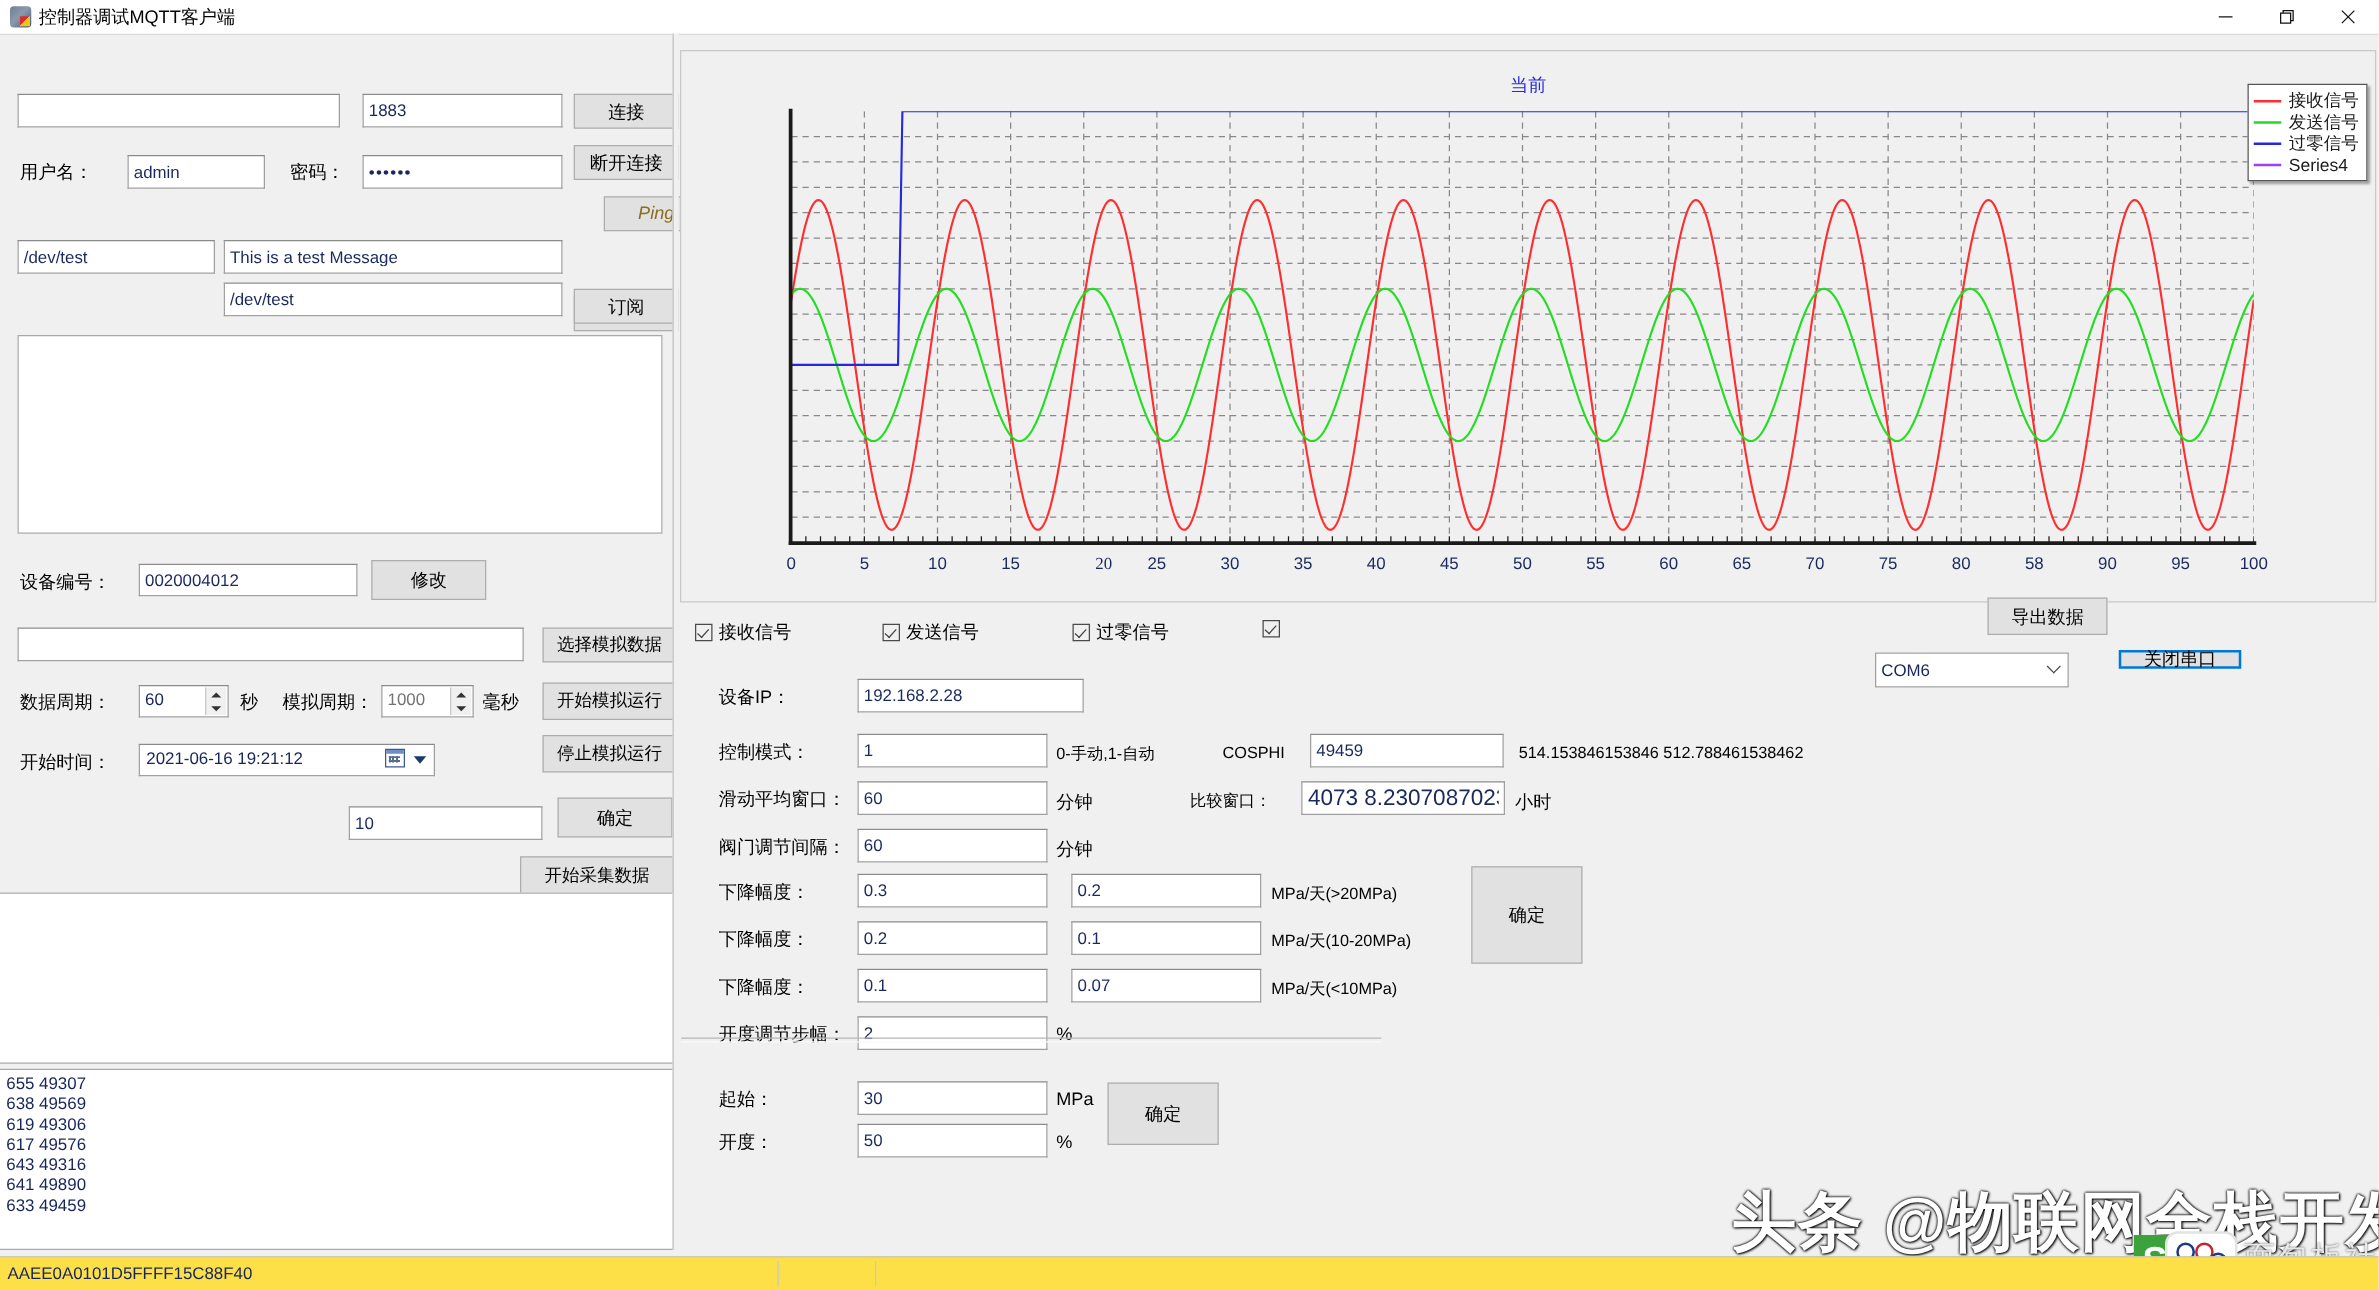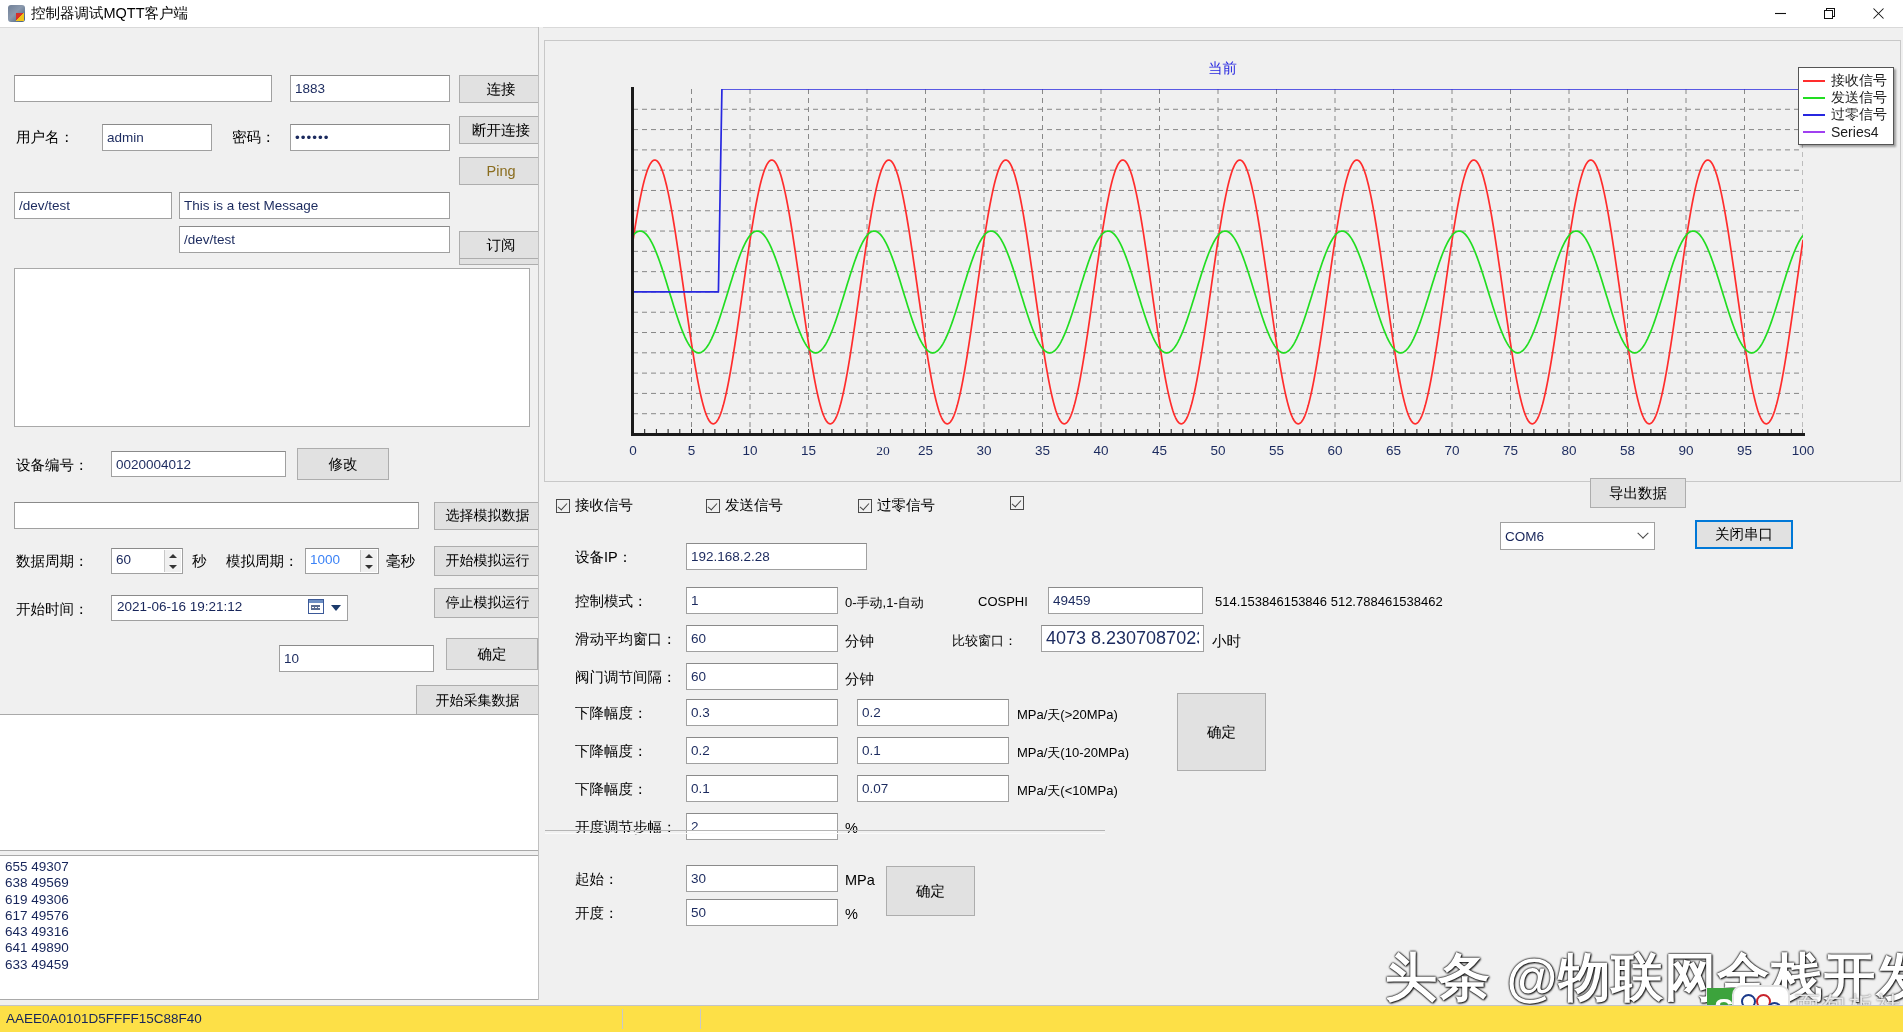--- a/index.html
+++ b/index.html
@@ -134,21 +134,21 @@
     <input class="inp" style="position: absolute; left: 88px; top: 49px; width: 110px; height: 27px;" value="admin">
     <div class="lbl" style="position:absolute;left:218px;top:53px;">密码：</div>
     <input class="inp" type="password" style="position: absolute; left: 276px; top: 49px; width: 160px; height: 27px; letter-spacing: 1px;" value="••••••">
 
     <input class="inp" style="position: absolute; left: 0px; top: 117px; width: 158px; height: 27px;" value="/dev/test">
     <input class="inp" style="position: absolute; left: 165px; top: 117px; width: 271px; height: 27px;" value="This is a test Message">
     <input class="inp" style="position: absolute; left: 165px; top: 151px; width: 271px; height: 27px;" value="/dev/test">
 
     <div class="btn" style="position:absolute;left:445px;top:0;width:84px;height:28px;">连接</div>
     <div class="btn" style="position:absolute;left:445px;top:41px;width:84px;height:28px;">断开连接</div>
-    <div class="btn" style="position:absolute;left:445px;top:82px;width:84px;height:28px;color:#8a6d1f;">Ping</div>
+    <div class="btn" style="position:absolute;left:469px;top:82px;width:84px;height:28px;color:#8a6d1f;font-style:italic;">Ping</div>
     <div class="btn" style="position:absolute;left:445px;top:122px;width:84px;height:28px;margin-top:40px;">发布</div>
     <div class="btn" style="position:absolute;left:445px;top:156px;width:84px;height:28px;">订阅</div>
 
     <div class="ta" style="position:absolute;left:0;top:193px;width:516px;height:159px;"></div>
   </div>
 
   <div style="position:absolute;left:14px;top:448px;">
     <div class="lbl" style="position:absolute;left:2px;top:8px;">设备编号：</div>
     <input class="inp" style="position: absolute; left: 97px; top: 3px; width: 175px; height: 26px;" value="0020004012">
     <div class="btn" style="position:absolute;left:283px;top:0;width:92px;height:32px;">修改</div>
@@ -160,21 +160,21 @@
     <div class="spin inp" style="position:absolute;left:97px;top:100px;width:72px;height:26px;padding:0;">
       <div style="position:absolute;left:4px;top:3px;font-size:13.5px;color:#17255a;">60</div>
       <div class="sbox">
         <i class="up"></i>
           <i class="dn"></i>
       </div>
     </div>
     <div class="lbl" style="position:absolute;left:178px;top:104px;">秒</div>
     <div class="lbl" style="position:absolute;left:212px;top:104px;">模拟周期：</div>
     <div class="spin inp" style="position:absolute;left:291px;top:100px;width:74px;height:26px;padding:0;">
-      <div style="position:absolute;left:4px;top:3px;font-size:13.5px;color:#3b82f6;">1000</div>
+      <div style="position:absolute;left:4px;top:3px;font-size:13.5px;color:#737373;">1000</div>
       <div class="sbox">
         <i class="up"></i>
           <i class="dn"></i>
       </div>
     </div>
     <div class="lbl" style="position:absolute;left:372px;top:104px;">毫秒</div>
     <div class="btn" style="position:absolute;left:420px;top:98px;width:107px;height:30px;font-size:14px;">开始模拟运行</div>
 
     <div class="lbl" style="position:absolute;left:2px;top:152px;">开始时间：</div>
     <div class="dtp inp" style="position:absolute;left:97px;top:147px;width:237px;height:26px;padding:0;">
@@ -481,21 +481,21 @@
 
     <div class="btn" style="position:absolute;left:311px;top:14px;width:89px;height:50px;">确定</div>
   </div>
 
   <div style="position:absolute;left:1500px;top:478px;">
     <div class="btn" style="position:absolute;left:90px;top:0;width:96px;height:30px;">导出数据</div>
     <div class="combo" style="position:absolute;left:0;top:44px;width:155px;height:28px;">
       <span>COM6</span>
       <span class="arw"></span>
     </div>
-    <div class="btn focus" style="position:absolute;left:195px;top:42px;width:98px;height:29px;">关闭串口</div>
+    <div class="btn focus" style="position:absolute;left:195px;top:42px;width:98px;height:15px;">关闭串口</div>
   </div>
 
   <div class="wm" style="left:1385px;top:943px;">头条 @物联网全栈开发</div>
   <div class="wmgreen" style="left:1707px;top:988px;"></div>
   <div class="wmlogo" style="left:1732px;top:985px;">
     <span style="left:7px;top:7px;border-color:#1b3a8a;"></span>
     <span style="left:22px;top:7px;border-color:#c8232c;"></span>
     <span style="left:33px;top:15px;border-color:#1b3a8a;"></span>
     <span style="left:7px;top:22px;border-color:#e0a32e;"></span>
     <span style="left:22px;top:26px;border-color:#1b3a8a;"></span>

